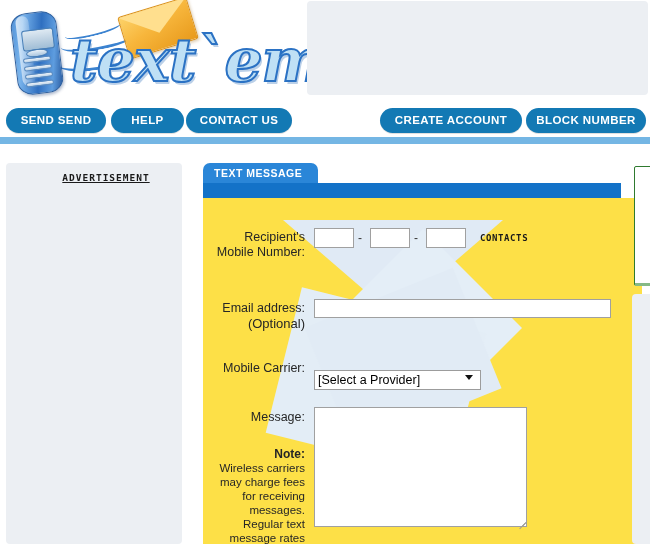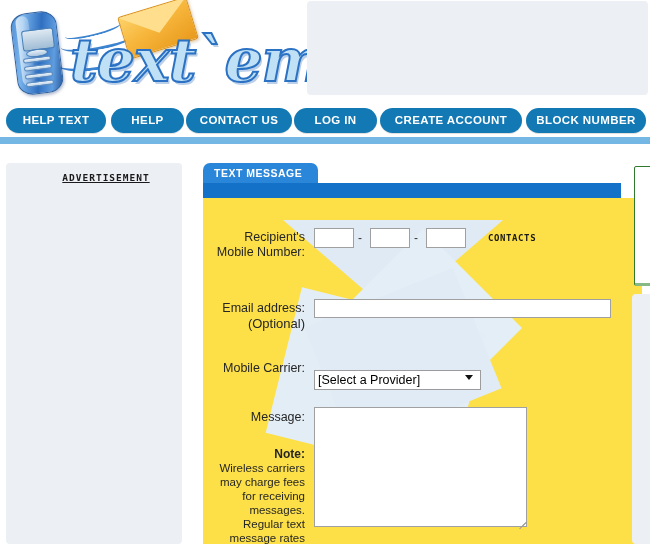--- a/index.html
+++ b/index.html
@@ -329,21 +329,20 @@
   }
   #contacts-link {
     position: absolute;
     font-family: "DejaVu Sans Mono", monospace;
     font-weight: bold;
     font-size: 9px;
     letter-spacing: 0.6px;
     color: #1a1a1a;
     line-height: 20px;
     cursor: pointer;
-    margin-left: 8px;
   }
   #email-input {
     width: 297px; height: 19px;
   }
   #carrier-select {
     position: absolute;
     width: 167px; height: 20px;
     background: #ffffff;
     border: 1px solid #9c9c9c;
     font-family: "Liberation Sans", sans-serif;
@@ -438,24 +437,23 @@
         <div class="env-flap"></div>
       </div>
 
       <div class="wordmark">text`em</div>
     </div>
 
     <div id="header-ad"></div>
   </div>
 
   <div id="nav">
-      <div class="nav-btn" style="left: 6px; width: 100px;">HELP TEXT</div>
+      <div class="nav-btn" style="left: 6px; width: 100px;">SEND SEND</div>
       <div class="nav-btn" style="left: 111px; width: 73px;">HELP</div>
       <div class="nav-btn" style="left: 186px; width: 106px;">CONTACT US</div>
-      <div class="nav-btn" style="left: 294px; width: 83px;">LOG IN</div>
       <div class="nav-btn" style="left: 380px; width: 142px;">CREATE ACCOUNT</div>
       <div class="nav-btn" style="left: 526px; width: 120px;">BLOCK NUMBER</div>
     </div>
   <div id="navbar-underline"></div>
 
   <div id="body-area">
 
     <div id="left-ad">
       <div id="left-ad-label">ADVERTISEMENT</div>
     </div>

